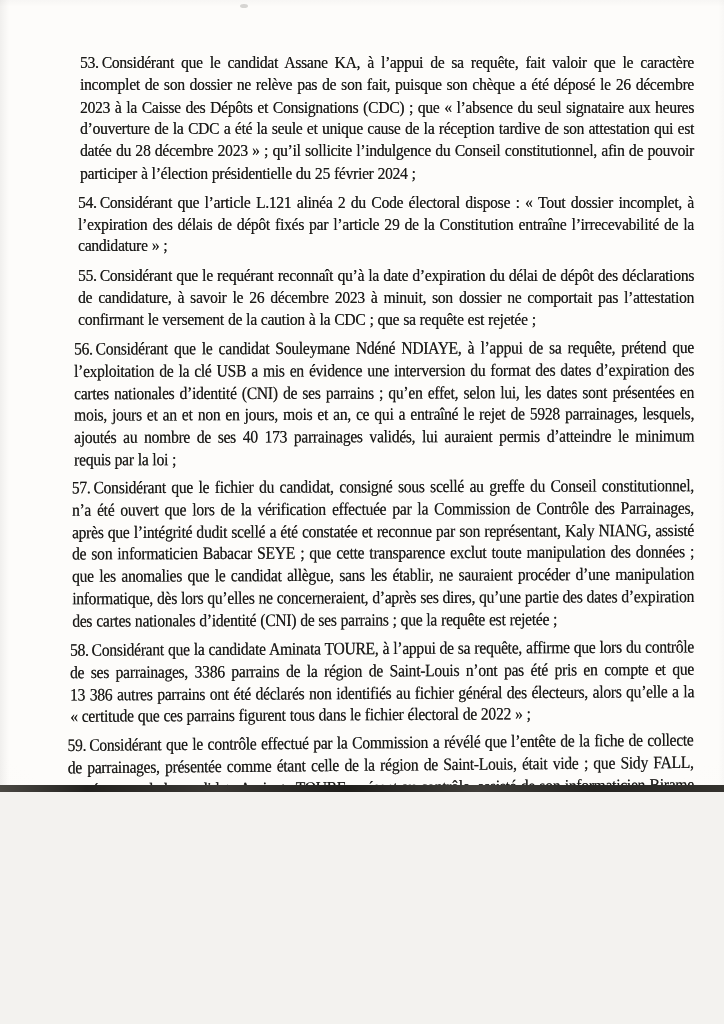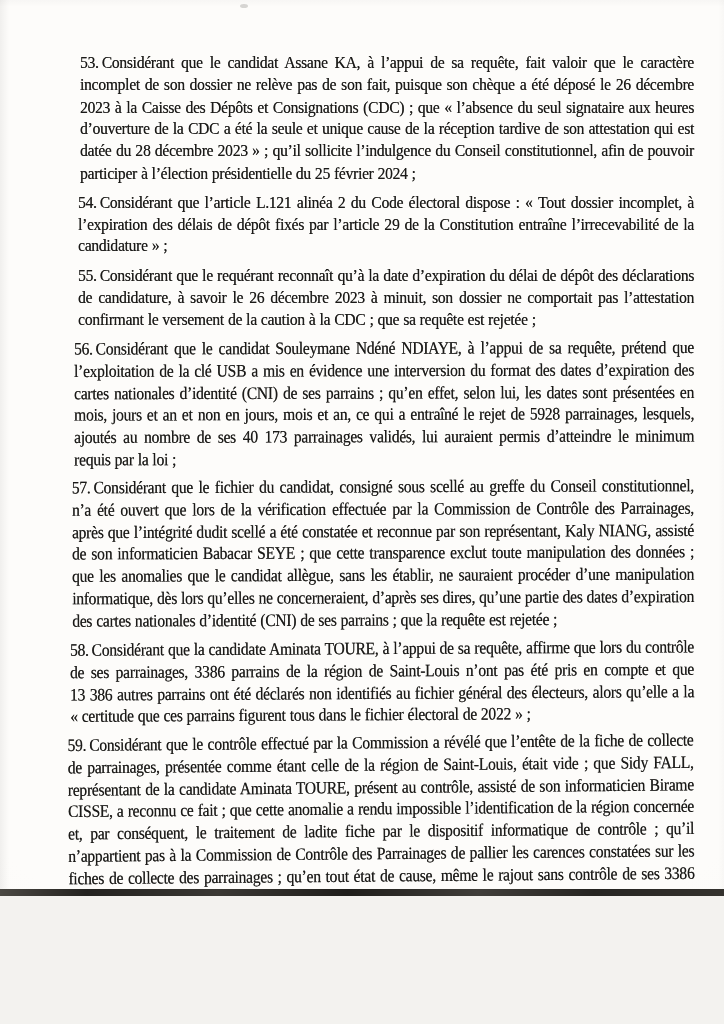--- a/index.html
+++ b/index.html
@@ -2,21 +2,21 @@
 <html lang="fr"><head>
 <meta charset="utf-8">
 <style>
   html,body{margin:0;padding:0;}
   body{
     width:724px;height:1024px;overflow:hidden;
     background:#f3f2ef;
     font-family:"Liberation Serif","DejaVu Serif",serif;
   }
   .page{
-    position:relative;width:724px;height:896px;overflow:hidden;
+    position:relative;width:724px;height:792px;overflow:hidden;
     background:
       linear-gradient(90deg, rgba(0,0,0,.05), rgba(0,0,0,0) 9px),
       linear-gradient(180deg, rgba(0,0,0,.025), rgba(0,0,0,0) 7px),
       linear-gradient(270deg, rgba(0,0,0,.02), rgba(0,0,0,0) 6px),
       radial-gradient(140% 120% at 50% 40%, #fdfcfa 58%, #f6f5f2 100%);
   }
   .text-block{
     position:absolute;top:51px;left:72px;width:622px;
     transform:scaleY(1.12);transform-origin:0 0;
     font-size:15.6px;line-height:19.8px;

